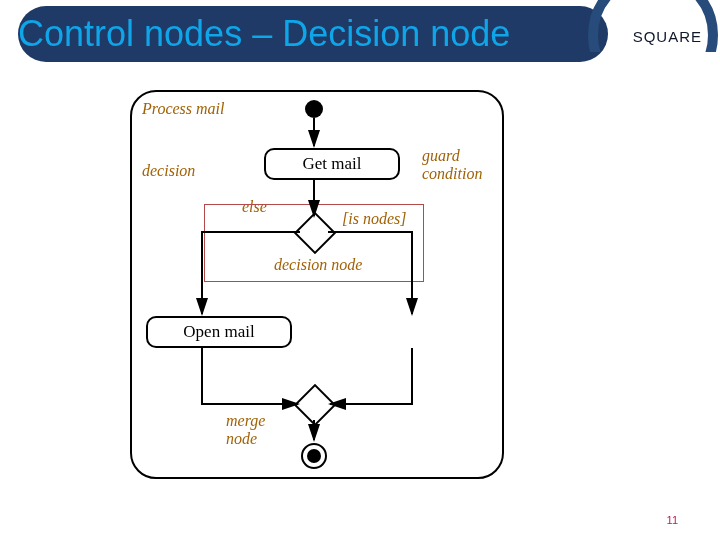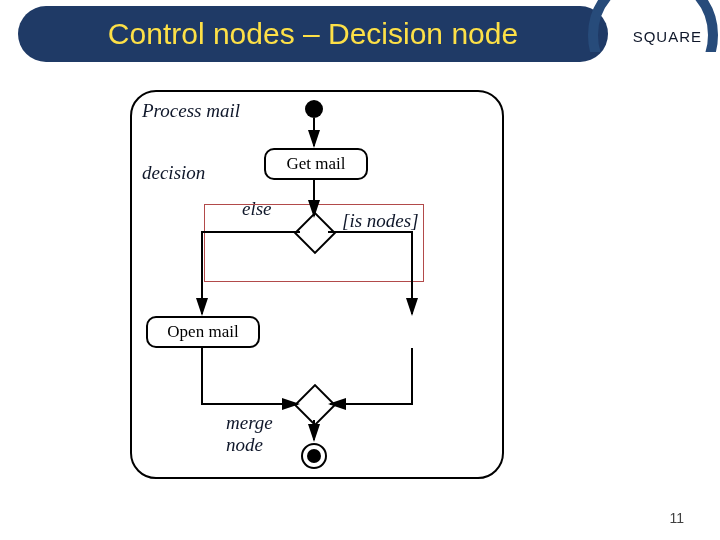--- a/index.html
+++ b/index.html
@@ -1,27 +1,27 @@
 <!DOCTYPE html>
 <html><head>
 <meta charset="utf-8">
 <style>
   html,body{margin:0;padding:0;width:720px;height:540px;background:#fff;font-family:Arial,Helvetica,sans-serif;overflow:hidden}
   .slide{position:relative;width:720px;height:540px}
   
   .title-bar{position:absolute;left:18px;top:6px;width:590px;height:56px;background:#1f3a66;border-radius:28px}
-  .title-text{color:#fde047;font-size:30px;font-weight:300;text-align:center;line-height:56px;font-family:"Segoe UI",Arial,sans-serif}
+  .title-text{color:#0ea5e9;font-size:36px;font-weight:300;line-height:56px;font-family:"Segoe UI",Arial,sans-serif}
   .logo-wrap{position:absolute;right:12px;top:0;width:90px;height:70px}
   .logo-arc{position:absolute;right:-10px;top:-30px;width:110px;height:110px;border:10px solid #274b7a;border-radius:50%;clip-path:inset(30px 0 48px 0)}
   .logo-text{position:absolute;right:6px;top:28px;color:#0f172a;font-size:15px;letter-spacing:1px}
-  .page-num{position:absolute;right:36px;bottom:14px;color:#404040;font-size:14px}
+  .page-num{position:absolute;right:42px;bottom:14px;color:#be185d;font-size:11px}
   
   .frame{position:absolute;left:130px;top:90px;width:370px;height:385px;border:2.5px solid #000;border-radius:26px}
-  .lbl{position:absolute;font-size:19px;color:#0f172a;font-style:italic;font-family:Georgia,serif}
-  .act{position:absolute;border:2px solid #000;border-radius:10px;background:#fff;text-align:center;font-size:17px;font-family:Georgia,serif;padding:4px 0}
+  .lbl{position:absolute;font-size:16px;color:#a16207;font-style:italic;font-family:Georgia,serif}
+  .act{position:absolute;border:2px solid #000;border-radius:10px;background:#fff;text-align:center;font-size:17px;font-family:Georgia,serif;padding:4px 16px}
   .diamond{position:absolute;width:26px;height:26px;border:2px solid #000;background:#fff;transform:rotate(45deg)}
   .hlbox{position:absolute;border:1.5px solid #b24a4a}
   
   svg.arrows{position:absolute;left:0;top:0;width:370px;height:385px;overflow:visible}
 </style>
 </head>
 <body>
 
 <div class="slide">
 
@@ -31,22 +31,25 @@
 
   <div class="logo-wrap">
     <div class="logo-arc"></div>
     <div class="logo-text">SQUARE</div>
   </div>
 
   <div class="frame">
 
     <div class="lbl" style="left:10px;top:8px">Process mail</div>
     <div class="lbl" style="left:10px;top:70px">decision</div>
+    <div class="lbl" style="left:290px;top:55px;white-space:pre">guard
+condition</div>
     <div class="lbl" style="left:110px;top:106px">else</div>
     <div class="lbl" style="left:210px;top:118px">[is nodes]</div>
+    <div class="lbl" style="left:142px;top:164px">decision node</div>
     <div class="lbl" style="left:94px;top:320px;white-space:pre">merge
 node</div>
 
     <div class="hlbox" style="left:72px;top:112px;width:218px;height:76px"></div>
 
     <svg style="position:absolute;left:171px;top:6px" width="22" height="22">
         <circle cx="11" cy="11" r="9" fill="#000"></circle>
       </svg>
 
     <div class="act" style="left:132px;top:56px;width:100px">Get mail</div>

